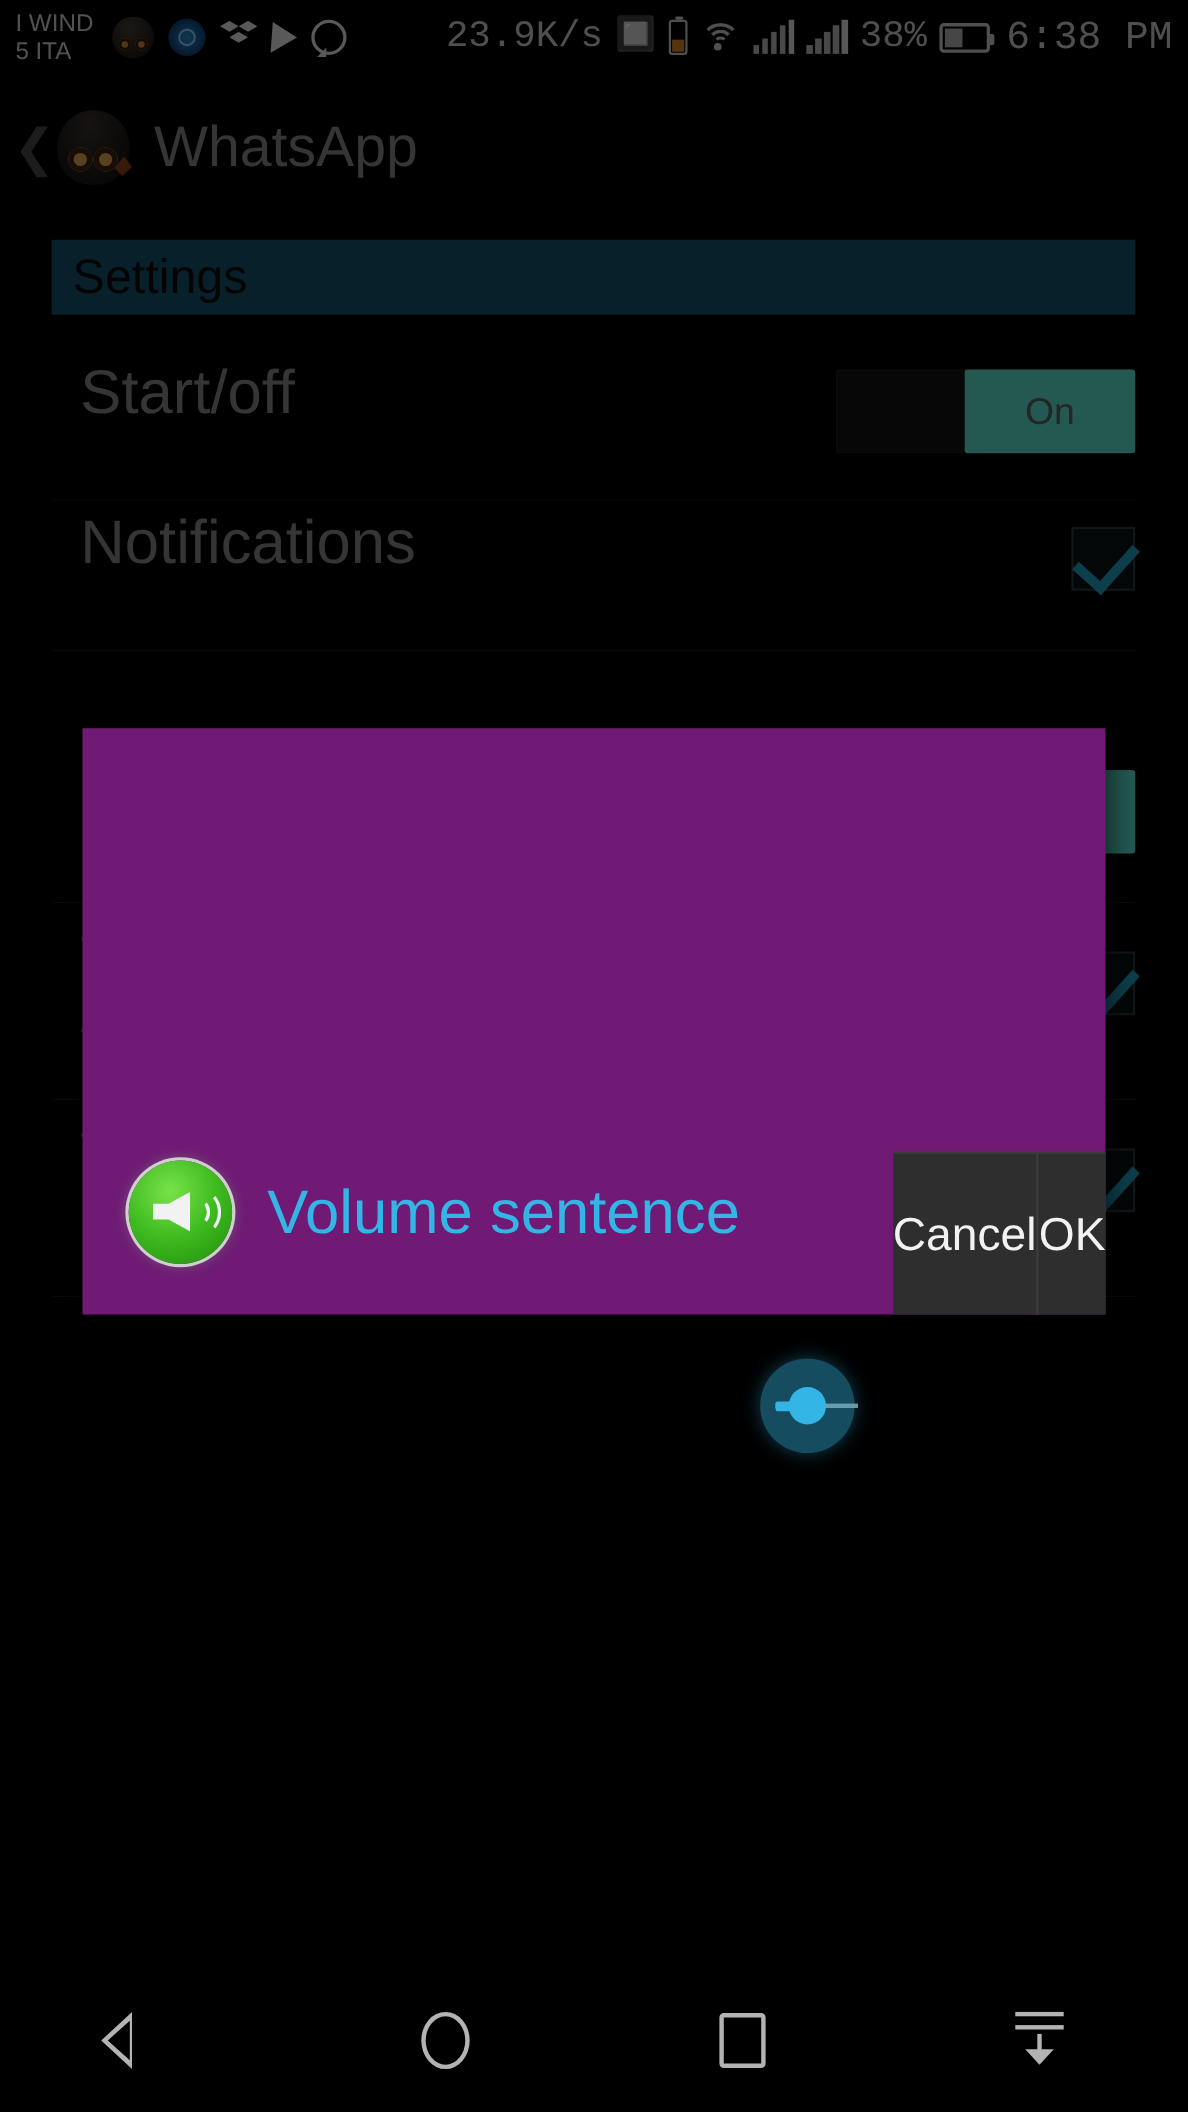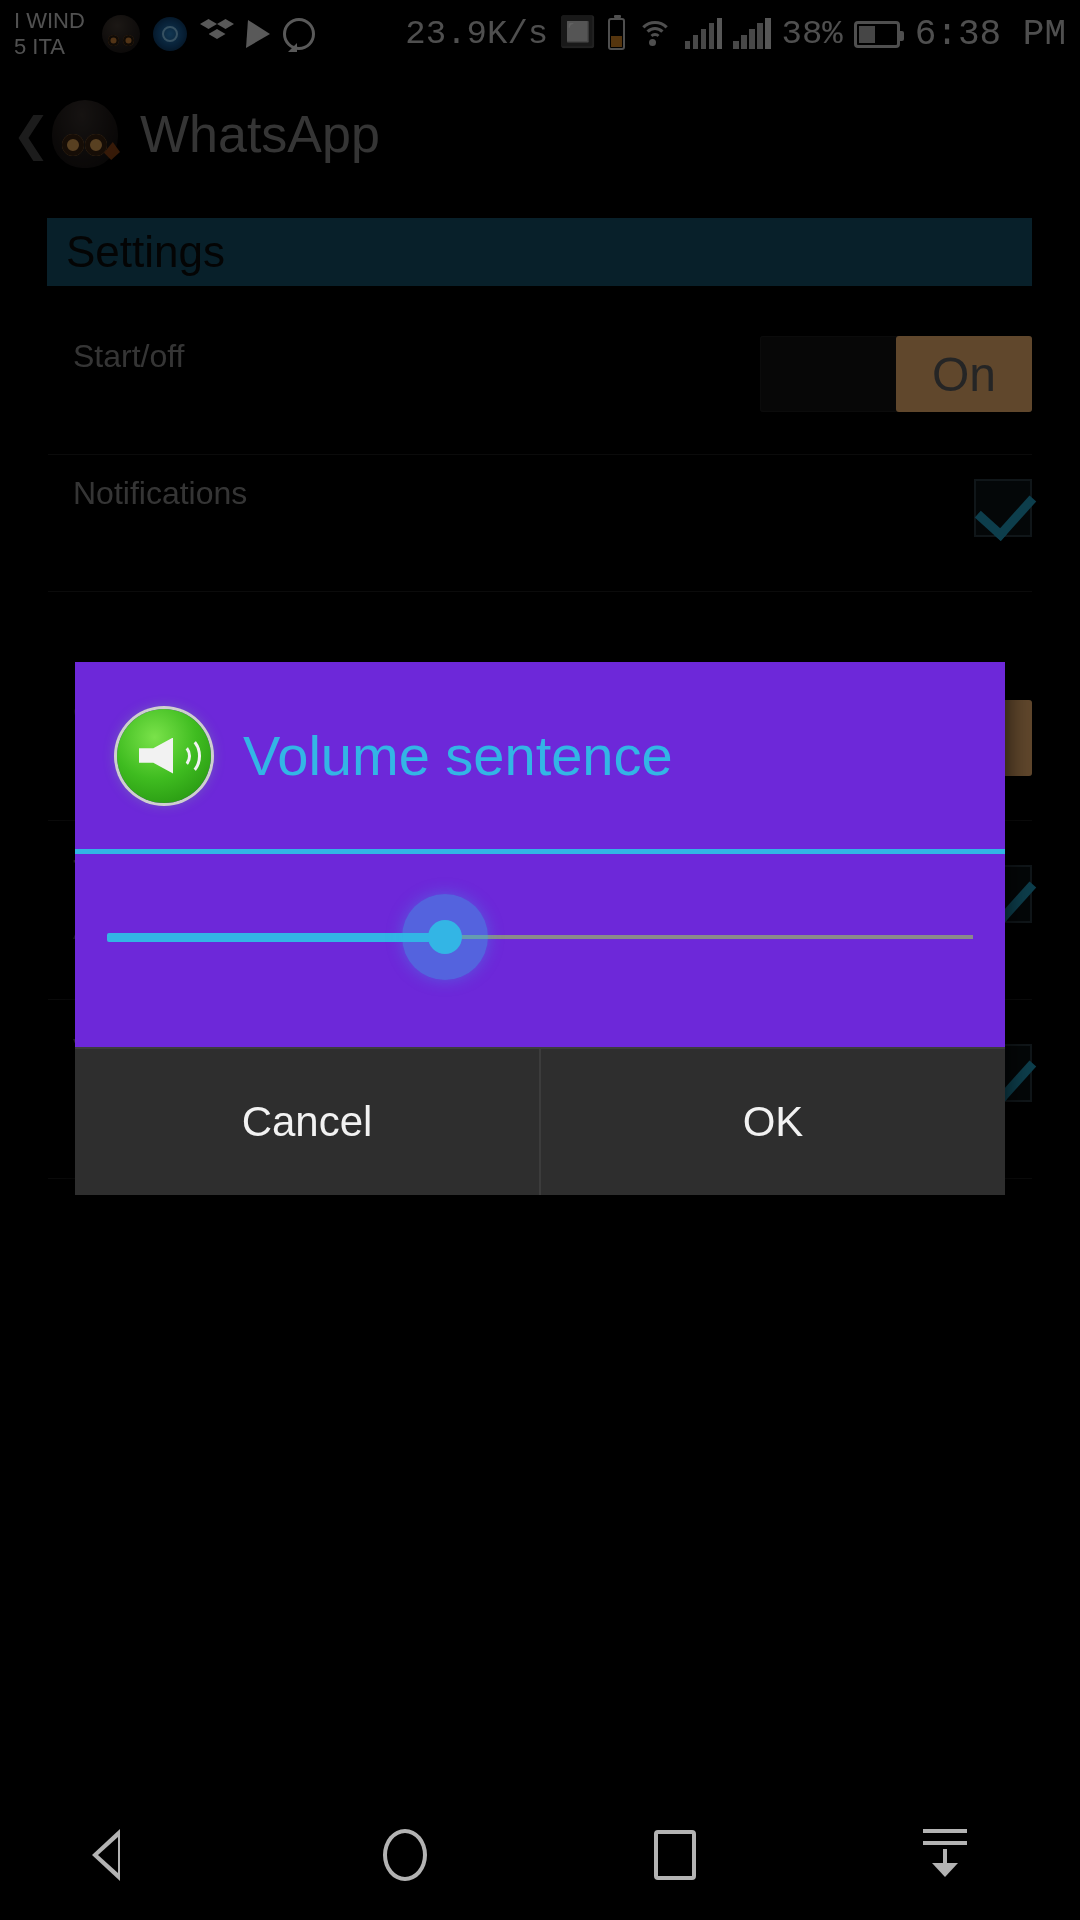--- a/index.html
+++ b/index.html
@@ -144,51 +144,51 @@
   }
   .app-banner span { font-size:44px; color:#0b0b0b; margin-left:19px; }
 
   
   .list { position:absolute; top:318px; left:0; width:1080px; }
   .row {
     position:relative; padding:0 48px 0 73px; min-height:118px;
     display:flex; align-items:flex-start;
   }
   .row .texts { flex:1; padding-top:10px; }
-  .row .title { font-size:32px; color:#8d8d8d; line-height:56px; white-space:nowrap; }
+  .row .title { font-size:56px; color:#8d8d8d; line-height:56px; white-space:nowrap; }
   .row .summary { font-size:35px; color:#6d6d6d; line-height:52px; margin-top:2px; }
   .divider { height:1px; background:#1e1e1e; margin:18px 48px 0 48px; }
 
   .widget { padding-top:18px; margin-left:18px; }
   .switch {
     width:272px; height:76px; background:#141414; border-radius:3px;
     display:flex; justify-content:flex-end; align-items:stretch;
     box-shadow:inset 0 0 0 1px #1d1d1d;
   }
   .switch .thumb {
-    width:136px; background:#fdba74; border-radius:3px;
+    width:155px; background:#5eead4; border-radius:3px;
     display:flex; align-items:center; justify-content:center;
-    font-size:48px; color:#636363;
+    font-size:34px; color:#636363;
   }
   .checkbox {
     width:58px; height:58px; border:2px solid #2c3b42; background:#0c1316;
     position:relative; margin-top:6px;
   }
   .checkbox::after {
     content:""; position:absolute; left:12px; top:2px;
     width:26px; height:44px; border:solid #23a3c9;
     border-width:0 9px 9px 0; transform:rotate(42deg);
   }
 
   
   .scrim { position:absolute; inset:0; background:rgba(0,0,0,0.62); }
   .dialog {
     position:absolute; left:75px; top:662px; width:930px; height:533px;
-    background:#6d28d9; box-shadow:0 6px 26px rgba(0,0,0,.75);
-    display:flex; flex-direction:column;
+    background:#701a75; box-shadow:0 6px 26px rgba(0,0,0,.75);
+    display:flex; flex-direction:row;align-items:flex-end;
   }
   .dlg-head {
     height:187px; display:flex; align-items:center; padding-left:42px;
   }
   .spk-icon {
     width:94px; height:94px; border-radius:50%;
     background:radial-gradient(circle at 40% 30%, #7ae24a 0%, #3fbc20 48%, #1f8a0c 100%);
     box-shadow:0 0 0 3px #cfcfcf, 0 0 14px rgba(120,255,120,.35);
     position:relative; flex:none;
   }

